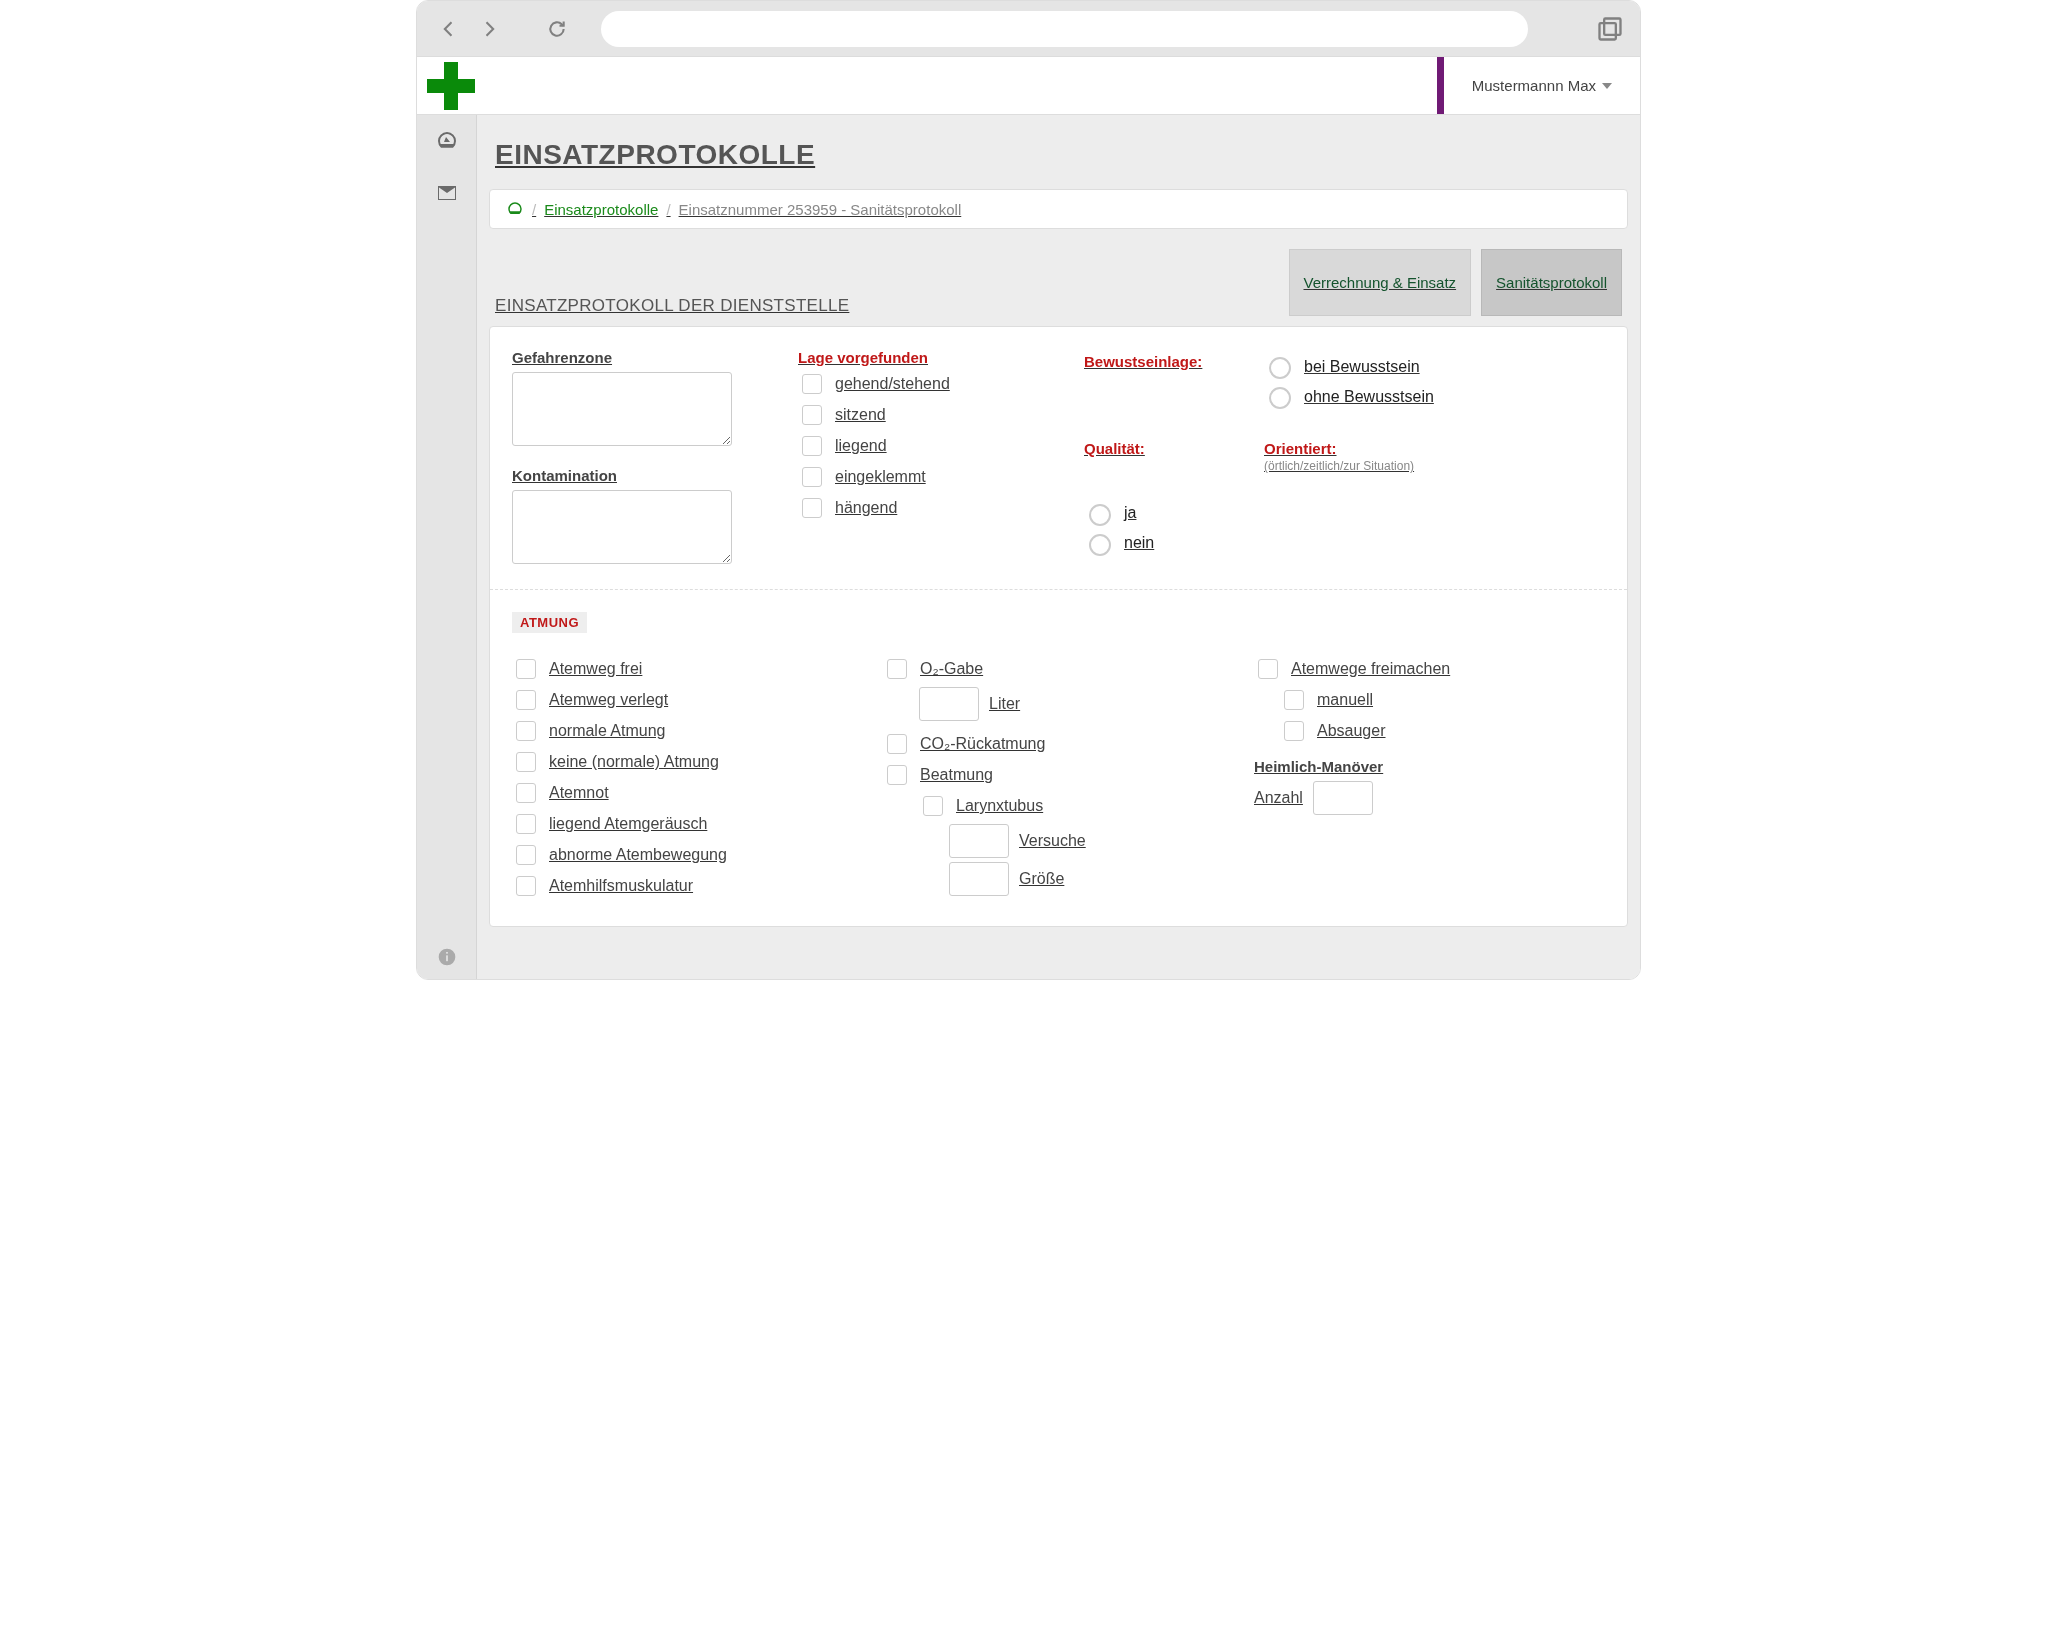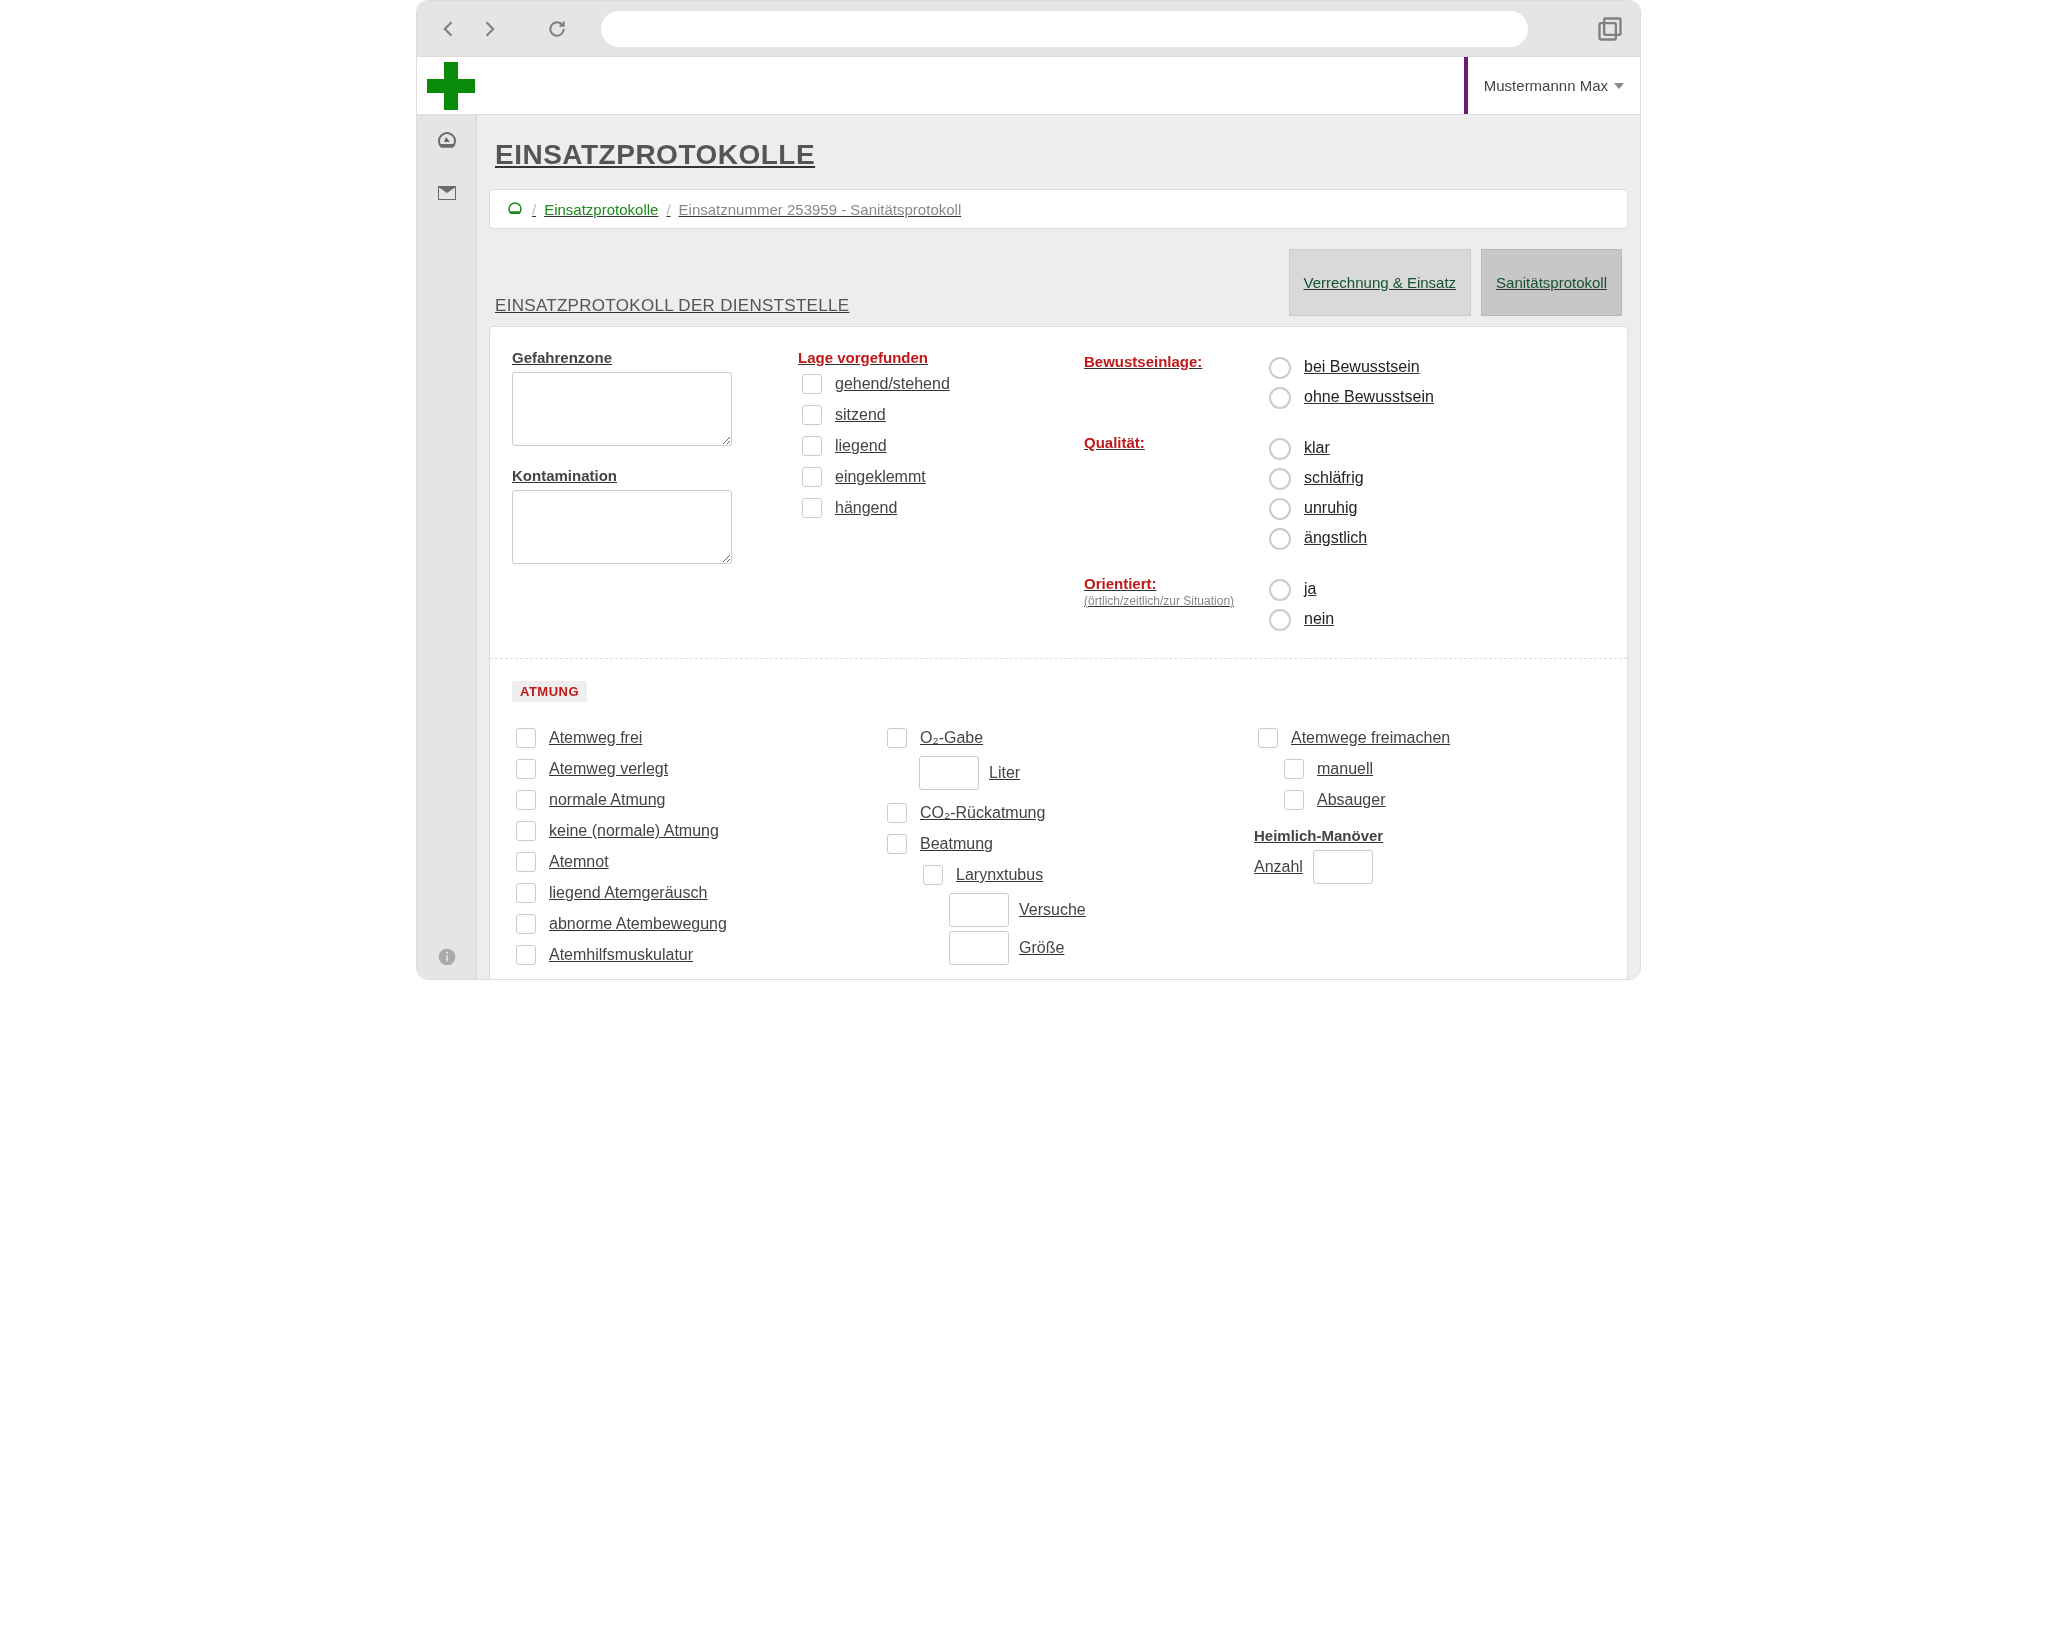--- a/index.html
+++ b/index.html
@@ -27,21 +27,21 @@
   .url-bar { flex:1; height:36px; background:#fff; border-radius:18px; margin:0 60px 0 20px; }
   .tabs-icon { width:28px; height:28px; color:#808080; }
 
   
   .app-header { height:58px; background:#fff; border-bottom:1px solid #ddd; display:flex; align-items:center; }
   .logo { width:48px; height:48px; margin-left:10px; position:relative; }
   .logo .v, .logo .h { position:absolute; background:#0a8a0a; }
   .logo .v { left:50%; top:0; width:14px; height:48px; transform:translateX(-50%);}
   .logo .h { top:50%; left:0; height:14px; width:48px; transform:translateY(-50%);}
   .header-spacer { flex:1; }
-  .user-menu { border-left:4px solid #701a75; height:100%; display:flex; align-items:center; padding:0 16px; color:#444; cursor:pointer; gap:6px;}
+  .user-menu { border-left:7px solid #701a75; height:100%; display:flex; align-items:center; padding:0 28px; color:#444; cursor:pointer; gap:6px;}
   .caret-down { width:0;height:0;border-left:5px solid transparent;border-right:5px solid transparent;border-top:6px solid #888;}
 
   
   .body-row { flex:1; display:flex; min-height:0; }
   .side-nav { width:60px; background:#e5e5e5; border-right:1px solid #d5d5d5; display:flex; flex-direction:column; align-items:center; padding-top:14px; gap:28px; position:relative;}
   .side-nav .ic { width:24px; height:24px; color:#6a6a6a; cursor:pointer;}
   .side-nav .info-ic { position:absolute; bottom:12px; color:#888; width:20px; height:20px;}
   .content { flex:1; background:#ededed; overflow:auto; min-width:0;text-decoration:underline;}
 
   h1.page-title {
@@ -219,38 +219,20 @@
                   <input type="radio" name="bw" style="">
                   <span>bei Bewusstsein</span>
                 </label>
               <label class="rad">
                   <input type="radio" name="bw" style="">
                   <span>ohne Bewusstsein</span>
                 </label>
             </div>
 
             <div class="right-key">Qualität:</div>
-            <div>
-              <label class="rad">
-                  <input type="radio" name="q" style="">
-                  <span>klar</span>
-                </label>
-              <label class="rad">
-                  <input type="radio" name="q" style="">
-                  <span>schläfrig</span>
-                </label>
-              <label class="rad">
-                  <input type="radio" name="q" style="">
-                  <span>unruhig</span>
-                </label>
-              <label class="rad">
-                  <input type="radio" name="q" style="">
-                  <span>ängstlich</span>
-                </label>
-            </div>
 
             <div class="right-key">
               <span>Orientiert:</span>
               <small>(örtlich/zeitlich/zur Situation)</small>
             </div>
             <div>
               <label class="rad">
                   <input type="radio" name="or" style="">
                   <span>ja</span>
                 </label>

